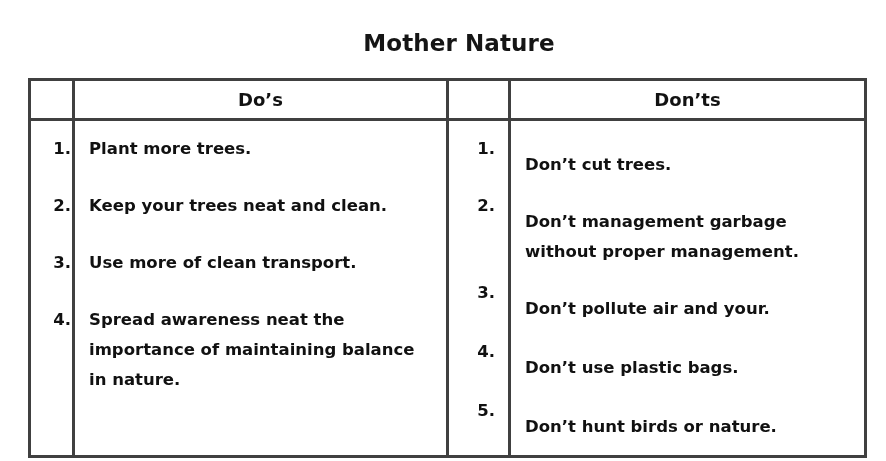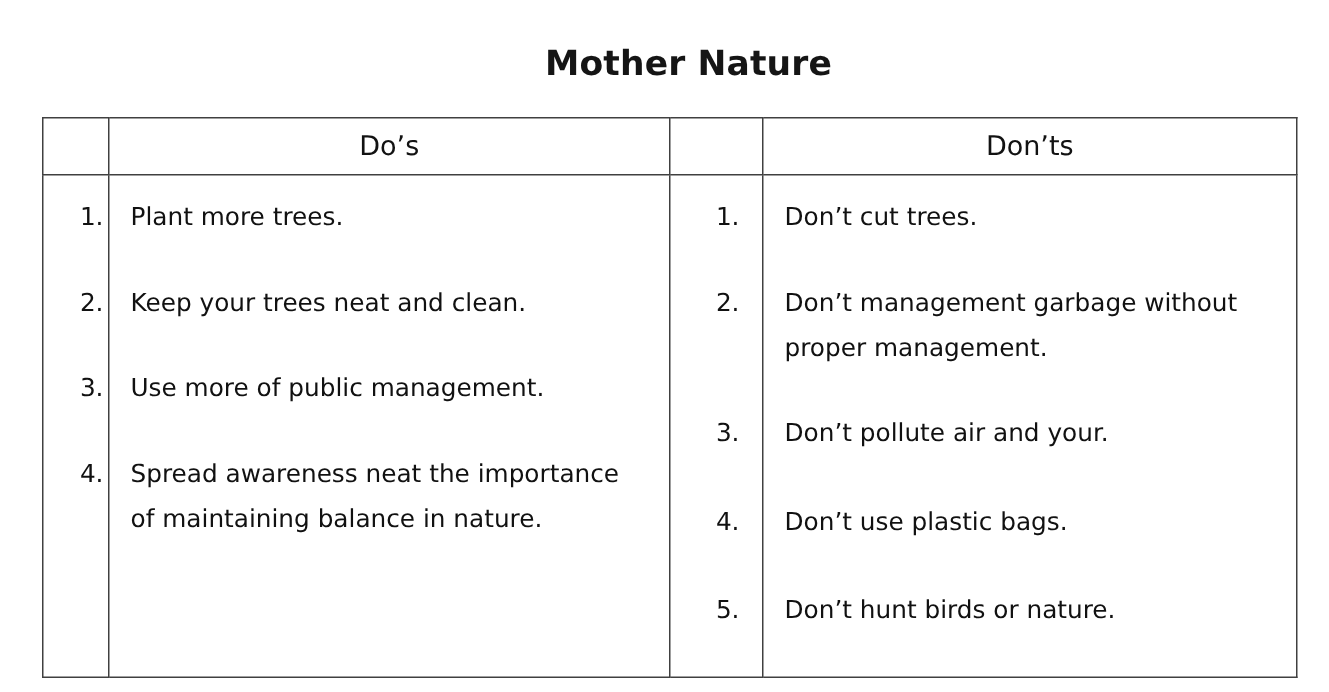--- a/index.html
+++ b/index.html
@@ -34,24 +34,24 @@
     position: absolute;
     left: 28px;
     top: 78px;
     width: 836px;
     height: 357px;
     border-collapse: collapse;
     table-layout: fixed;
   }
   #dos-donts-table td,
   #dos-donts-table th {
-    border: 1px solid #404040;
+    border: 3px solid #404040;
     padding: 4px;
     vertical-align: top;
-    font-weight: 400;
+    font-weight: 700;
   }
 
   col.c-num-left  { width: 44px; }
   col.c-txt-left  { width: 374px; }
   col.c-num-right { width: 62px; }
   col.c-txt-right { width: 356px; }
 
   .hdr-cell {
     height: 29px;
   }
@@ -100,20 +100,21 @@
     text-align: right;
   }
 
   .txt-left-col .txt-item {
     left: 10px;
     right: 20px;
   }
   .txt-right-col .txt-item {
     left: 10px;
     right: 15px;
+    margin-top: 16px;
   }
 
   
   .L1 { top: 9px; }
   .L2 { top: 66px; }
   .L3 { top: 123px; }
   .L4 { top: 180px; }
 
   
   .R1 { top: 9px; }
@@ -161,21 +162,21 @@
           <span class="num-item L2">2.</span>
           <span class="num-item L3">3.</span>
           <span class="num-item L4">4.</span>
         </div>
       </td>
 
       <td class="list-cell">
         <div class="txt-list txt-left-col">
           <span class="txt-item L1">Plant more trees.</span>
           <span class="txt-item L2">Keep your trees neat and clean.</span>
-          <span class="txt-item L3">Use more of public management.</span>
+          <span class="txt-item L3">Use more of clean transport.</span>
           <span class="txt-item L4">Spread awareness neat the importance of maintaining balance in nature.</span>
         </div>
       </td>
 
       <td class="list-cell">
         <div class="num-list num-right-col">
           <span class="num-item R1">1.</span>
           <span class="num-item R2">2.</span>
           <span class="num-item R3">3.</span>
           <span class="num-item R4">4.</span>

